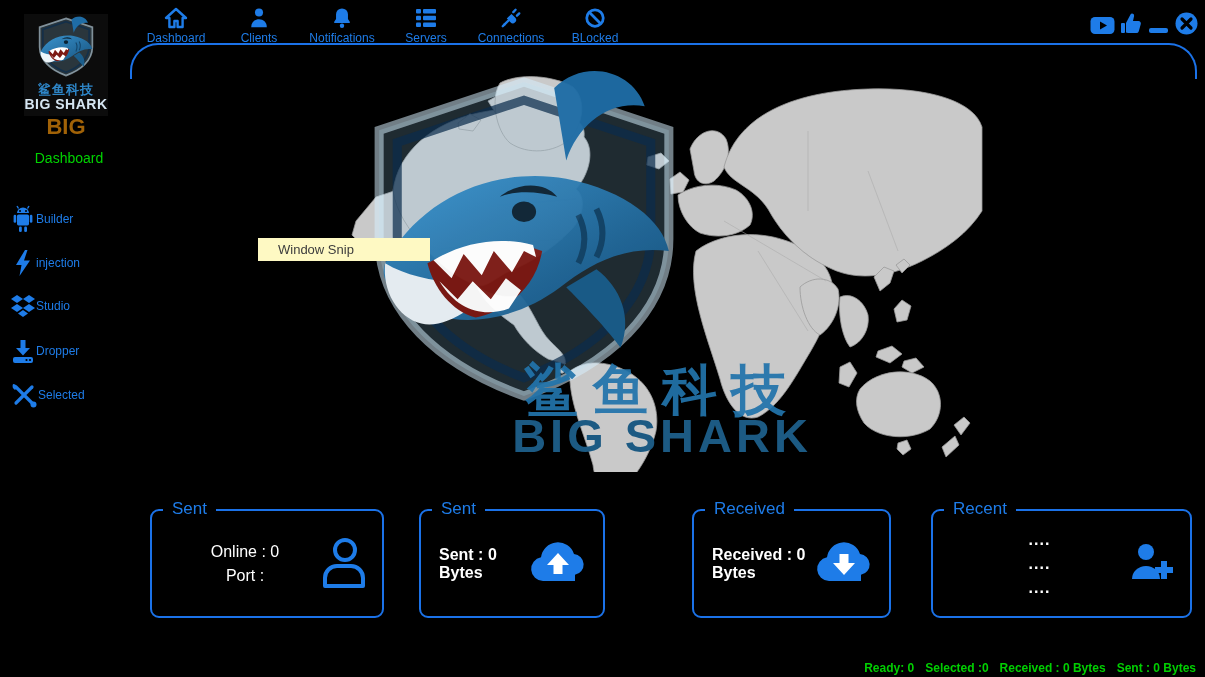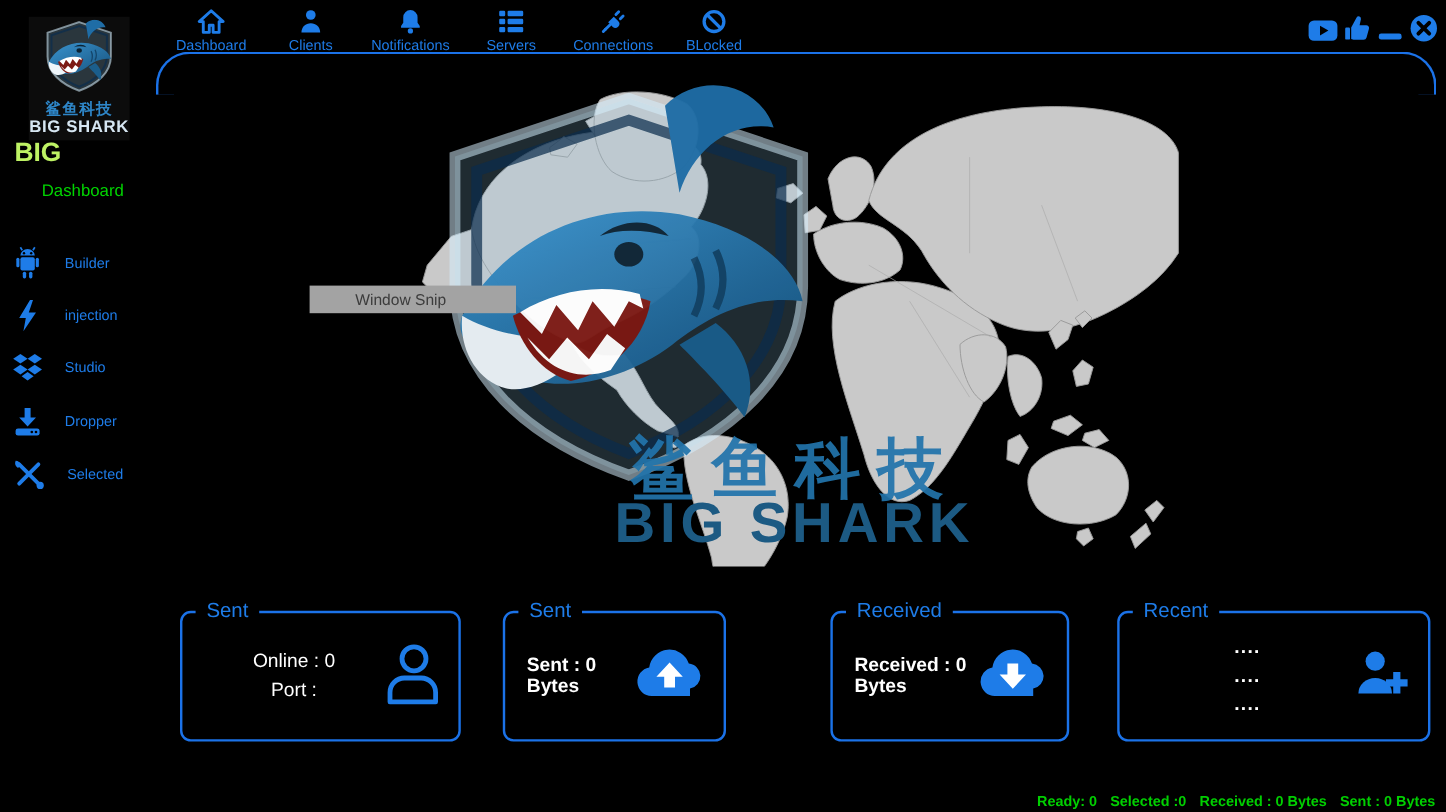--- a/index.html
+++ b/index.html
@@ -15,40 +15,40 @@
 
   
   .win-controls{position:absolute;top:12px;right:7px;display:flex;align-items:flex-end;gap:5px;}
   .win-btn{cursor:pointer;display:block;}
 
   
   .logo-block{position:absolute;left:24px;top:14px;width:84px;background:#0c0c0c;
               text-align:center;padding:2px 0 4px;}
   .logo-cn{font-size:13px;font-weight:bold;color:#2e86c8;letter-spacing:1px;line-height:15px;}
   .logo-en{font-size:14px;font-weight:bold;color:#d6e6f2;letter-spacing:.5px;line-height:15px;}
-  .app-title{position:absolute;left:12px;top:114px;width:132px;
-             font-size:22px;font-weight:bold;color:#bef264;}
+  .app-title{position:absolute;left:0;top:114px;width:132px;text-align:center;
+             font-size:22px;font-weight:bold;color:#a16207;}
   .app-subtitle{position:absolute;left:0;top:150px;width:138px;text-align:center;
                 font-size:14px;color:#00d400;}
   .side-item{position:absolute;left:10px;width:150px;height:32px;display:flex;
-             align-items:center;gap:18px;color:#1e7ce8;font-size:12px;cursor:pointer;}
+             align-items:center;gap:0;color:#1e7ce8;font-size:12px;cursor:pointer;}
   .side-item svg{display:block;}
 
   
   .map{position:absolute;left:338px;top:70px;width:648px;height:402px;}
   .map > svg{position:absolute;left:0;top:0;}
   .wm-logo{position:absolute;left:158px;top:0px;width:372px;height:338px;}
   .wm-cn{position:absolute;left:0;width:648px;top:284px;text-align:center;font-size:55px;
          font-weight:bold;color:#2274ab;letter-spacing:14px;opacity:.93;}
   .wm-en{position:absolute;left:0;width:648px;top:338px;text-align:center;font-size:47px;
          font-weight:bold;color:#1c5a83;letter-spacing:4px;}
 
   .window-snip{position:absolute;left:258px;top:238px;width:172px;height:23px;
-               background:#a3a3a3;color:#3c3c3c;font-size:13px;display:flex;
-               align-items:center;padding-left:38px;box-sizing:border-box;}
+               background:#fef9c3;color:#3c3c3c;font-size:13px;display:flex;
+               align-items:center;padding-left:20px;box-sizing:border-box;}
 
   
   .panel{position:absolute;top:509px;height:109px;border:2px solid #1b72e8;border-radius:9px;
          box-sizing:border-box;}
   .panel-legend{position:absolute;top:-13px;left:11px;background:#000;padding:0 9px;
                 color:#1e7ce8;font-size:17px;line-height:22px;}
   .panel-body{display:flex;align-items:center;justify-content:flex-start;height:100%;
               padding:0 16px 0 18px;box-sizing:border-box;}
   .panel-lines{flex:1;text-align:center;font-size:16px;line-height:24px;color:#fff;}
   .panel-value{font-size:16px;font-weight:bold;color:#fff;}

